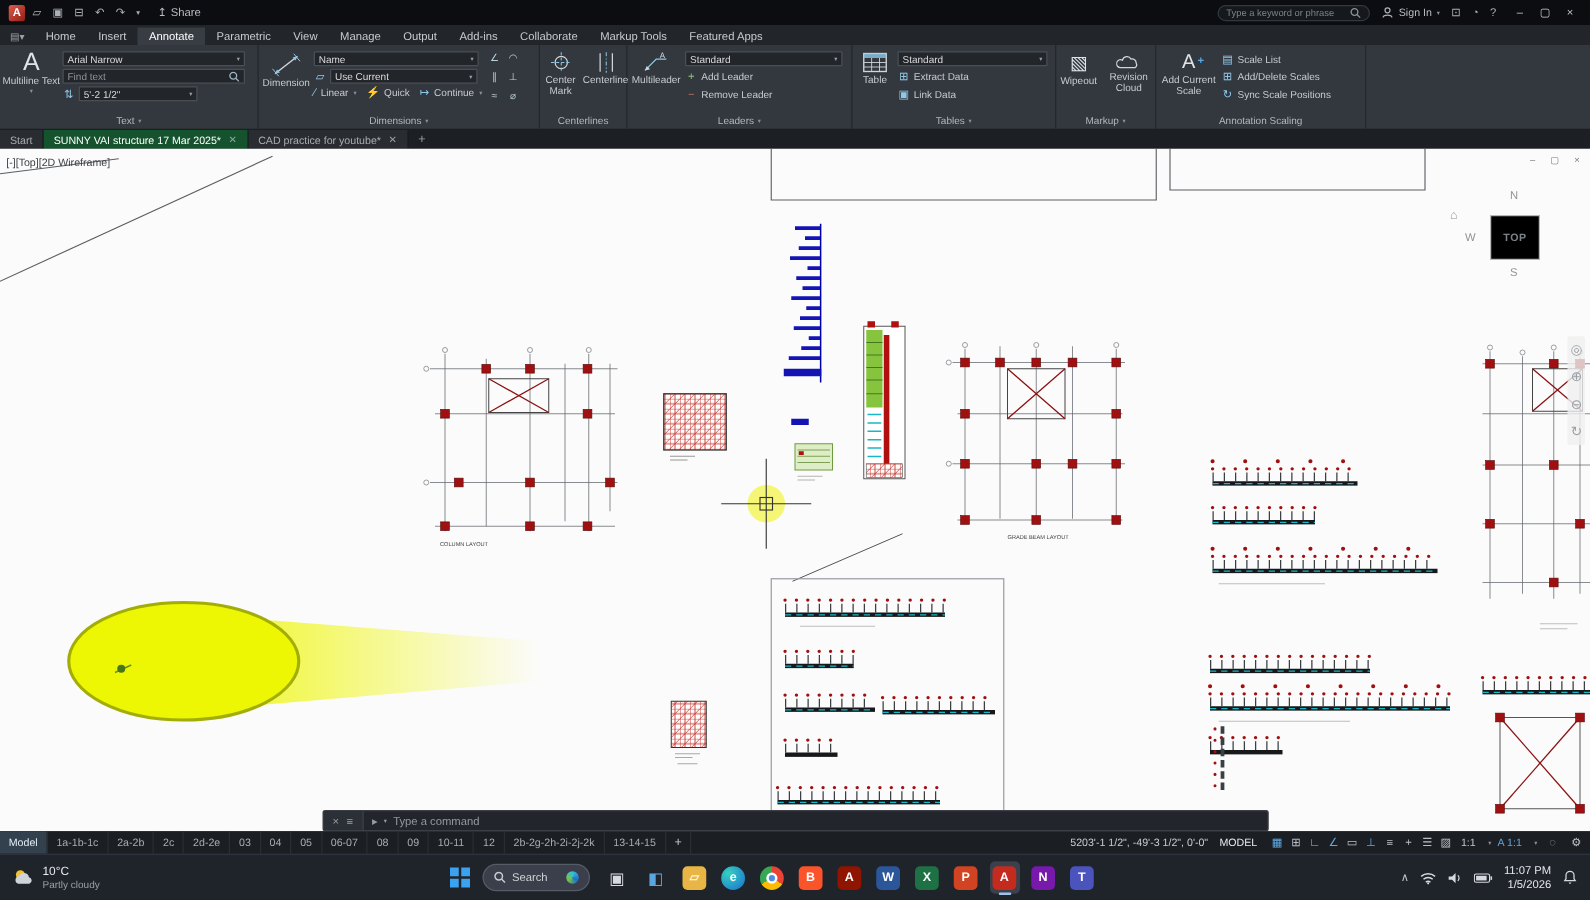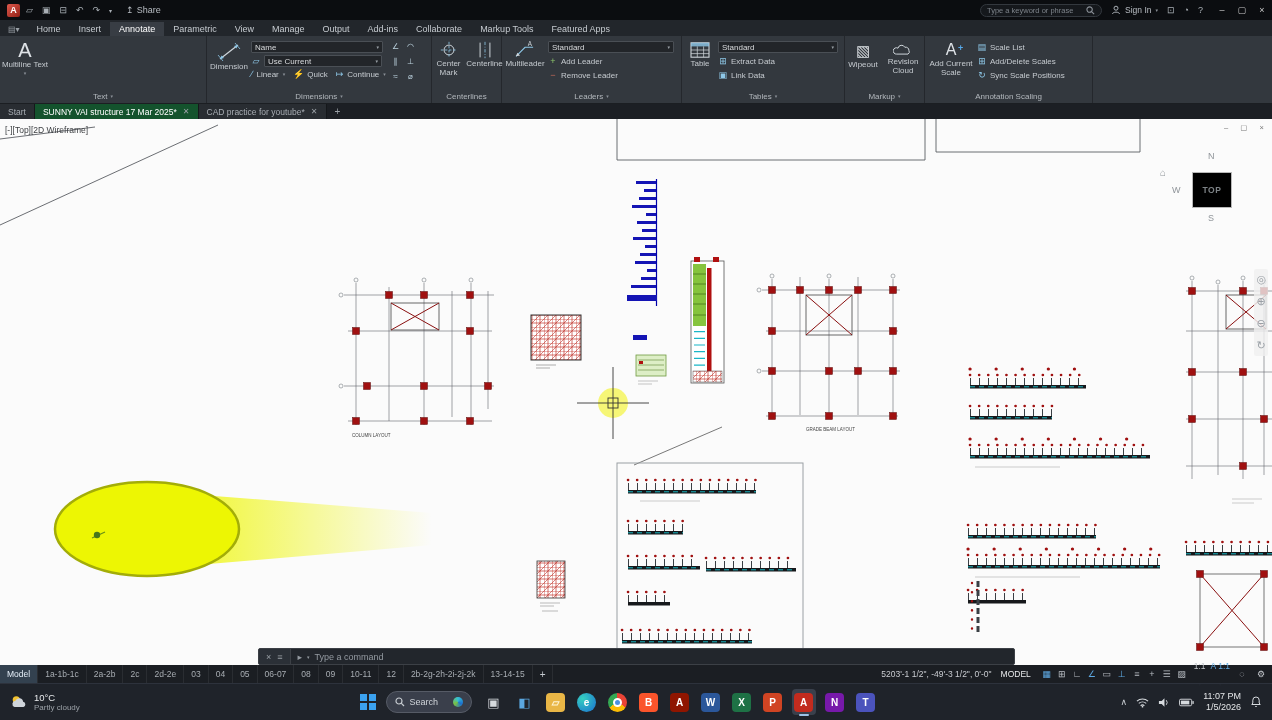--- a/index.html
+++ b/index.html
@@ -12,21 +12,21 @@
   
   .titlebar{position:absolute; left:0; top:0; width:1272px; height:20px; background:#0b0d10;
     display:flex; align-items:center; font-size:9px; color:#b9bec4;}
   .acad-logo{width:13px; height:13px; margin:0 6px 0 7px; border-radius:2px;
     background:linear-gradient(135deg,#e05a4e,#8f1f14); color:#fff; font-weight:bold;
     font-size:9px; display:flex; align-items:center; justify-content:center;}
   .qat{display:flex; gap:9px; align-items:center; color:#aab0b6; font-size:9px;}
   .qat span{cursor:default;}
   .share{display:flex; gap:3px; align-items:center; margin-left:14px; color:#b9bec4;}
   .tb-title{position:absolute; left:0; right:0; text-align:center; font-size:9px; color:#c6cbd0; pointer-events:none;}
-  .tb-right{margin-left:auto; display:flex; align-items:center; gap:9px; z-index:2;}
+  .tb-right{margin-left:auto; display:flex; align-items:center; gap:9px; padding-right:6px; z-index:2;}
   .search-pill{width:122px; height:13px; background:#15181c; border:1px solid #33383e; border-radius:7px;
     display:flex; align-items:center; gap:4px; padding:0 6px; font-size:7.5px; color:#7d838a;}
   .signin{display:flex; align-items:center; gap:4px; font-size:8.5px;}
   .tb-glyph{font-size:9px; color:#aab0b6;}
   .win-btns{display:flex; gap:0;}
   .win-btns span{width:20px; text-align:center; font-size:9px; color:#c8c8c8;}
   
   .ribbon-tabs{position:absolute; left:0; top:20px; width:1272px; height:16px; background:#22262b;
     display:flex; align-items:flex-end; font-size:9px; color:#c6cbd0;}
   .ws-icon{padding:0 8px 2px 8px; font-size:8px; color:#9aa0a6;}
@@ -92,21 +92,21 @@
   
   .statusrow{position:absolute; left:0; top:665px; width:1272px; height:18px; background:#1b1e23;
     display:flex; align-items:stretch; font-size:8.5px; color:#a8adb3;}
   .ltab{display:flex; align-items:center; padding:0 7px; border-right:1px solid #2a2d32; cursor:default;}
   .ltab.active{background:#33414f; color:#e4eef8;}
   .ltab.plus{color:#c6cbd0; font-size:10px;}
   .status-right{margin-left:auto; display:flex; align-items:center; gap:5px; padding-right:4px;}
   .coords{font-size:8.5px; color:#c9ccd1; white-space:nowrap;}
   .model-btn{color:#e8eaec; padding:0 4px;}
   .sb-ico{width:14px; text-align:center; font-size:9px;}
-  .sb-text{color:#c2c6cb; display:flex; align-items:center; gap:10px;flex-direction:column;}
+  .sb-text{color:#c2c6cb; display:flex; align-items:center; gap:10px;}
   .sb-text .dn{font-size:5px; color:#8a9096;}
   
   .taskbar{position:absolute; left:0; top:683px; width:1272px; height:37px; background:#1e222af5;
     border-top:1px solid #2d323c; display:flex; align-items:center;}
   .weather{display:flex; align-items:center; gap:6px; padding-left:10px; width:150px;}
   .wtxt .t1{font-size:9.5px; color:#e8eaec;} .wtxt .t2{font-size:8px; color:#9aa0a6;}
   .tb-center{display:flex; align-items:center; gap:10px; margin-left:210px;}
   .win-logo{display:grid; grid-template-columns:7px 7px; grid-template-rows:7px 7px; gap:1.5px;}
   .win-logo i{background:#3ba2f0;}
   .tb-search{width:86px; height:22px; background:#3a3f4b; border:1px solid #565b66; border-radius:12px;
@@ -205,20 +205,40 @@
 
   <div class="ribbon">
 
     <div class="panel" style="width:207px;">
       <div class="pbody">
         <div class="bigbtn" style="width:50px;">
           <span class="bigicon" style="font-size:20px;">A</span>
           <span>Multiline Text</span>
           <span style="font-size:5px;color:#8a9096;">▾</span>
         </div>
+        <div class="rows" style="width:150px; padding-right:4px;">
+          <div class="combo">
+            <span>Arial Narrow</span>
+              <span class="dn">▾</span>
+          </div>
+          <div class="combo">
+            <span style="color:#8d939a;">Find text</span>
+            <svg class="svgico" width="9" height="9" viewBox="0 0 10 10" style="margin-left:auto;">
+                <circle cx="4" cy="4" r="3" fill="none" stroke="#9fb6c2" stroke-width="1.2"></circle>
+                <line x1="6.2" y1="6.2" x2="9" y2="9" stroke="#9fb6c2" stroke-width="1.2"></line>
+              </svg>
+          </div>
+          <div style="display:flex; gap:3px; align-items:center;">
+            <span class="mini teal">⇅</span>
+            <div class="combo" style="width:95px;">
+              <span>5'-2 1/2"</span>
+                <span class="dn">▾</span>
+            </div>
+          </div>
+        </div>
       </div>
       <div class="panel-title">
         <span>Text</span>
           <span class="dn">▾</span>
       </div>
     </div>
 
     <div class="panel" style="width:225px;">
       <div class="pbody">
         <div class="bigbtn" style="width:44px;">

